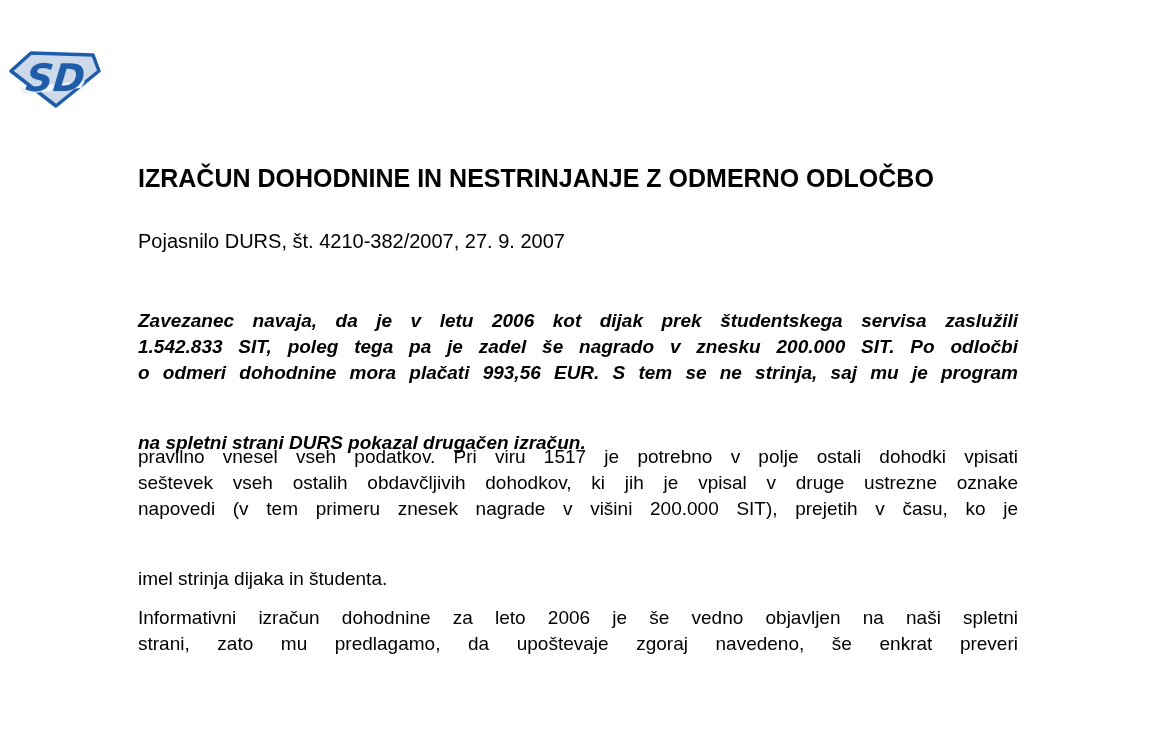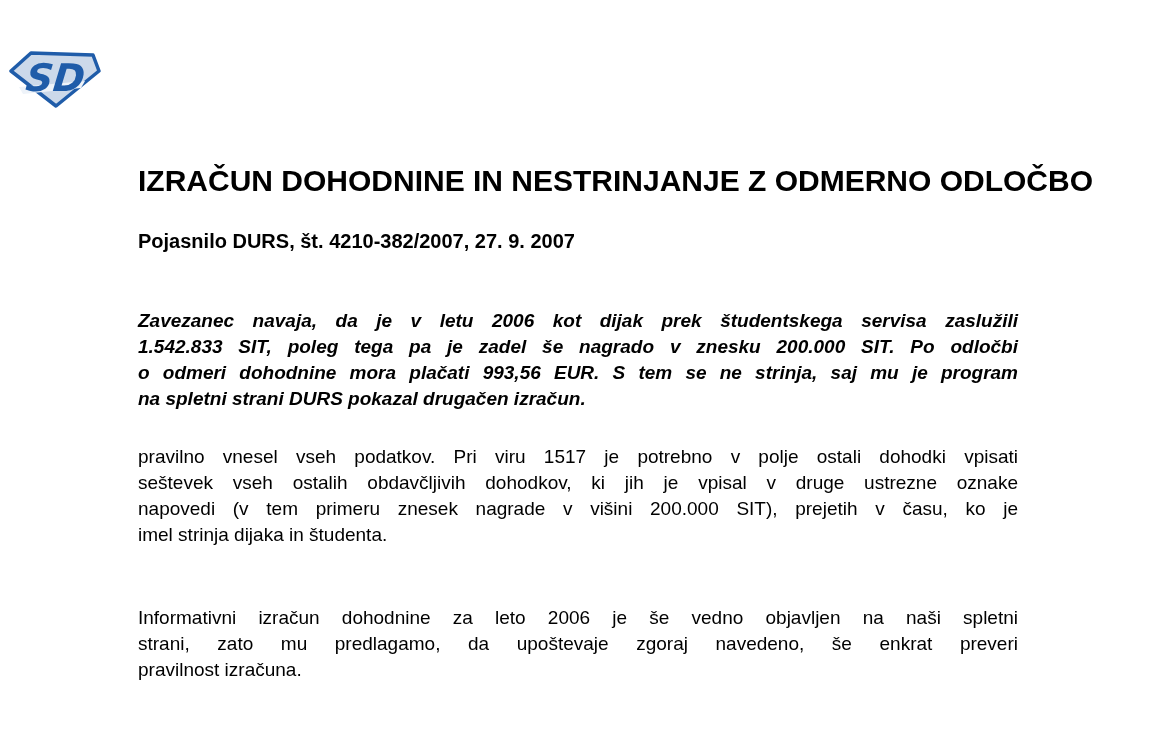--- a/index.html
+++ b/index.html
@@ -18,47 +18,48 @@
     top: 45px;
     width: 92px;
     height: 63px;
   }
   .doc-title {
     position: absolute;
     left: 138px;
     top: 164px;
     width: 890px;
     margin: 0;
-    font-size: 30px;
+    font-size: 25px;
     font-weight: 700;
     letter-spacing: 0px;
     white-space: nowrap;
   }
   .doc-subtitle {
     position: absolute;
     left: 138px;
     top: 230px;
     margin: 0;
     font-size: 20px;
-    font-weight: 700;
+    font-weight: 400;
   }
   .para {
     position: absolute;
     left: 138px;
     width: 880px;
     font-size: 19px;
     line-height: 26px;
   }
   .para .line {
     text-align: justify;
     text-align-last: justify;
   }
   .para .line.last {
     text-align: right;
     text-align-last: left;
+    margin-top: 44px;
   }
   .para.bold-italic {
     font-style: italic;
     font-weight: 700;
   }
   .para-claim    { top: 308px; }
   .para-advice   { top: 444px; }
   .para-closing  { top: 605px; }
 </style>
 </head>
@@ -88,16 +89,15 @@
   <div class="para para-advice">
     <div class="line">pravilno vnesel vseh podatkov. Pri viru 1517 je potrebno v polje ostali dohodki vpisati</div>
     <div class="line">seštevek vseh ostalih obdavčljivih dohodkov, ki jih je vpisal v druge ustrezne oznake</div>
     <div class="line">napovedi (v tem primeru znesek nagrade v višini 200.000 SIT), prejetih v času, ko je</div>
     <div class="line last">imel strinja dijaka in študenta.</div>
   </div>
 
   <div class="para para-closing">
     <div class="line">Informativni izračun dohodnine za leto 2006 je še vedno objavljen na naši spletni</div>
     <div class="line">strani, zato mu predlagamo, da upoštevaje zgoraj navedeno, še enkrat preveri</div>
-    <div class="line last">pravilnost izračuna.</div>
   </div>
 
 </div>
 
 </body></html>

